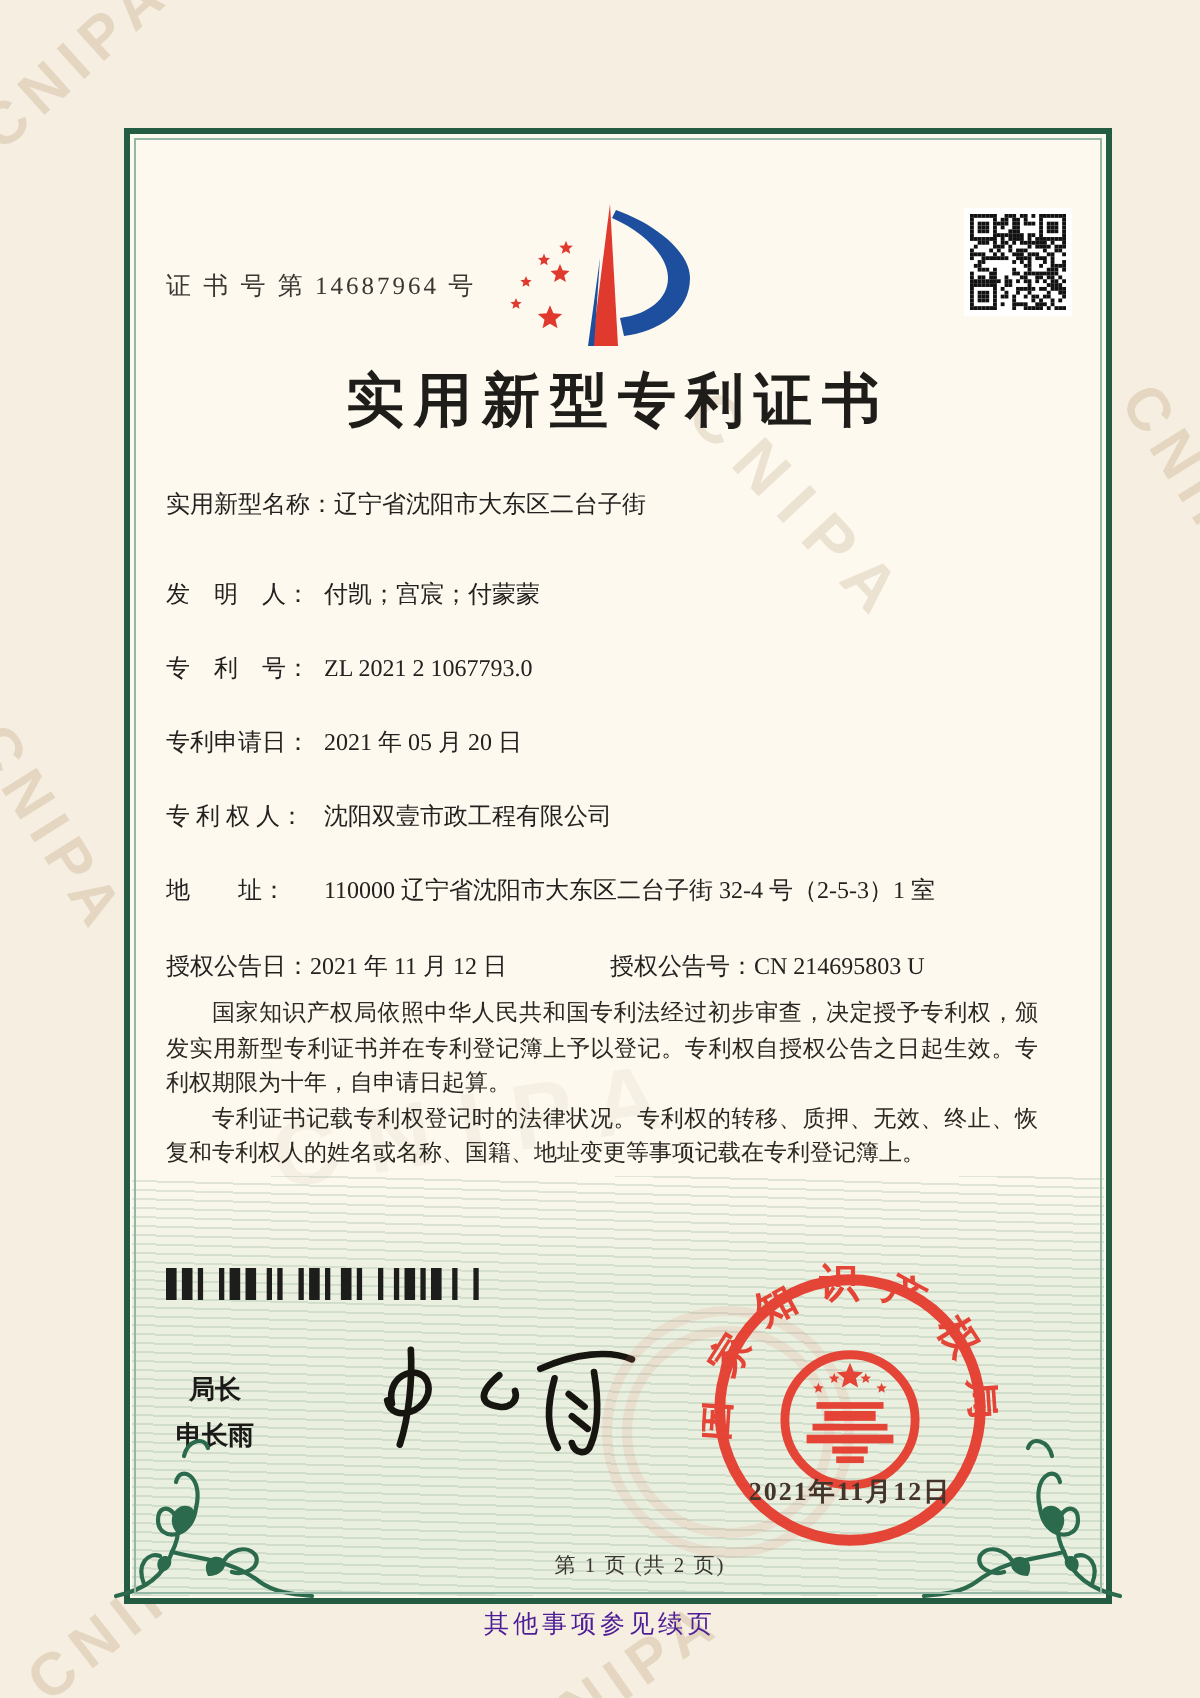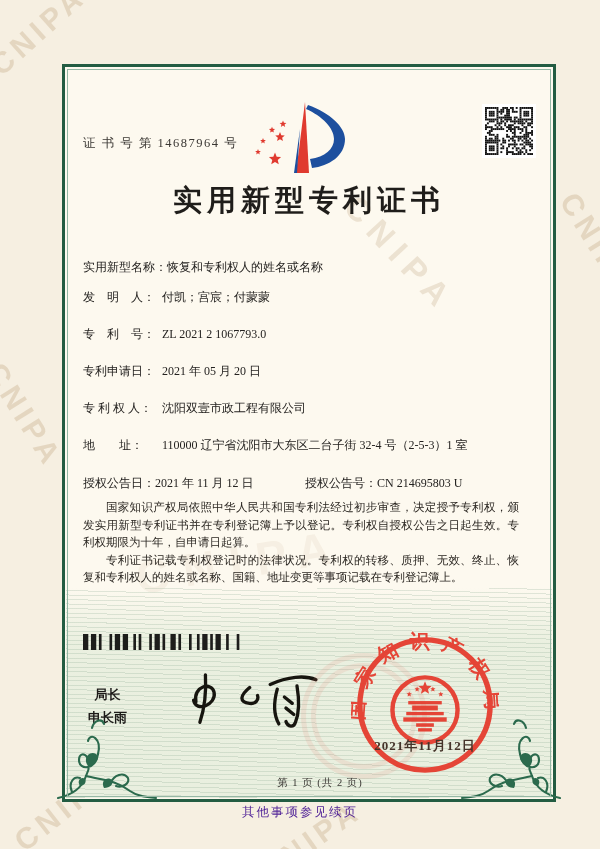--- a/index.html
+++ b/index.html
@@ -443,23 +443,23 @@
         <rect x="48" y="28" width="2" height="2" fill="#111"></rect>
         <rect x="48" y="34" width="2" height="2" fill="#111"></rect>
         <rect x="48" y="38" width="2" height="2" fill="#111"></rect>
         <rect x="48" y="40" width="2" height="2" fill="#111"></rect>
         <rect x="48" y="42" width="2" height="2" fill="#111"></rect>
         <rect x="48" y="48" width="2" height="2" fill="#111"></rect>
       </svg>
 
     <div class="title">实用新型专利证书</div>
 
-    <div class="row" style="top:192px">
+    <div class="row" style="top:177px">
       <span class="flabel">实用新型名称：</span>
-      <span class="fvalue">恢复和专利权人的姓名或名称</span>
+      <span class="fvalue">辽宁省沈阳市大东区二台子街</span>
     </div>
     <div class="row" style="top:222px">
       <span class="flabel">发　明　人：</span>
       <span class="fvalue">付凯；宫宸；付蒙蒙</span>
     </div>
     <div class="row" style="top:259px">
       <span class="flabel">专　利　号：</span>
       <span class="fvalue">ZL 2021 2 1067793.0</span>
     </div>
     <div class="row" style="top:296px">

